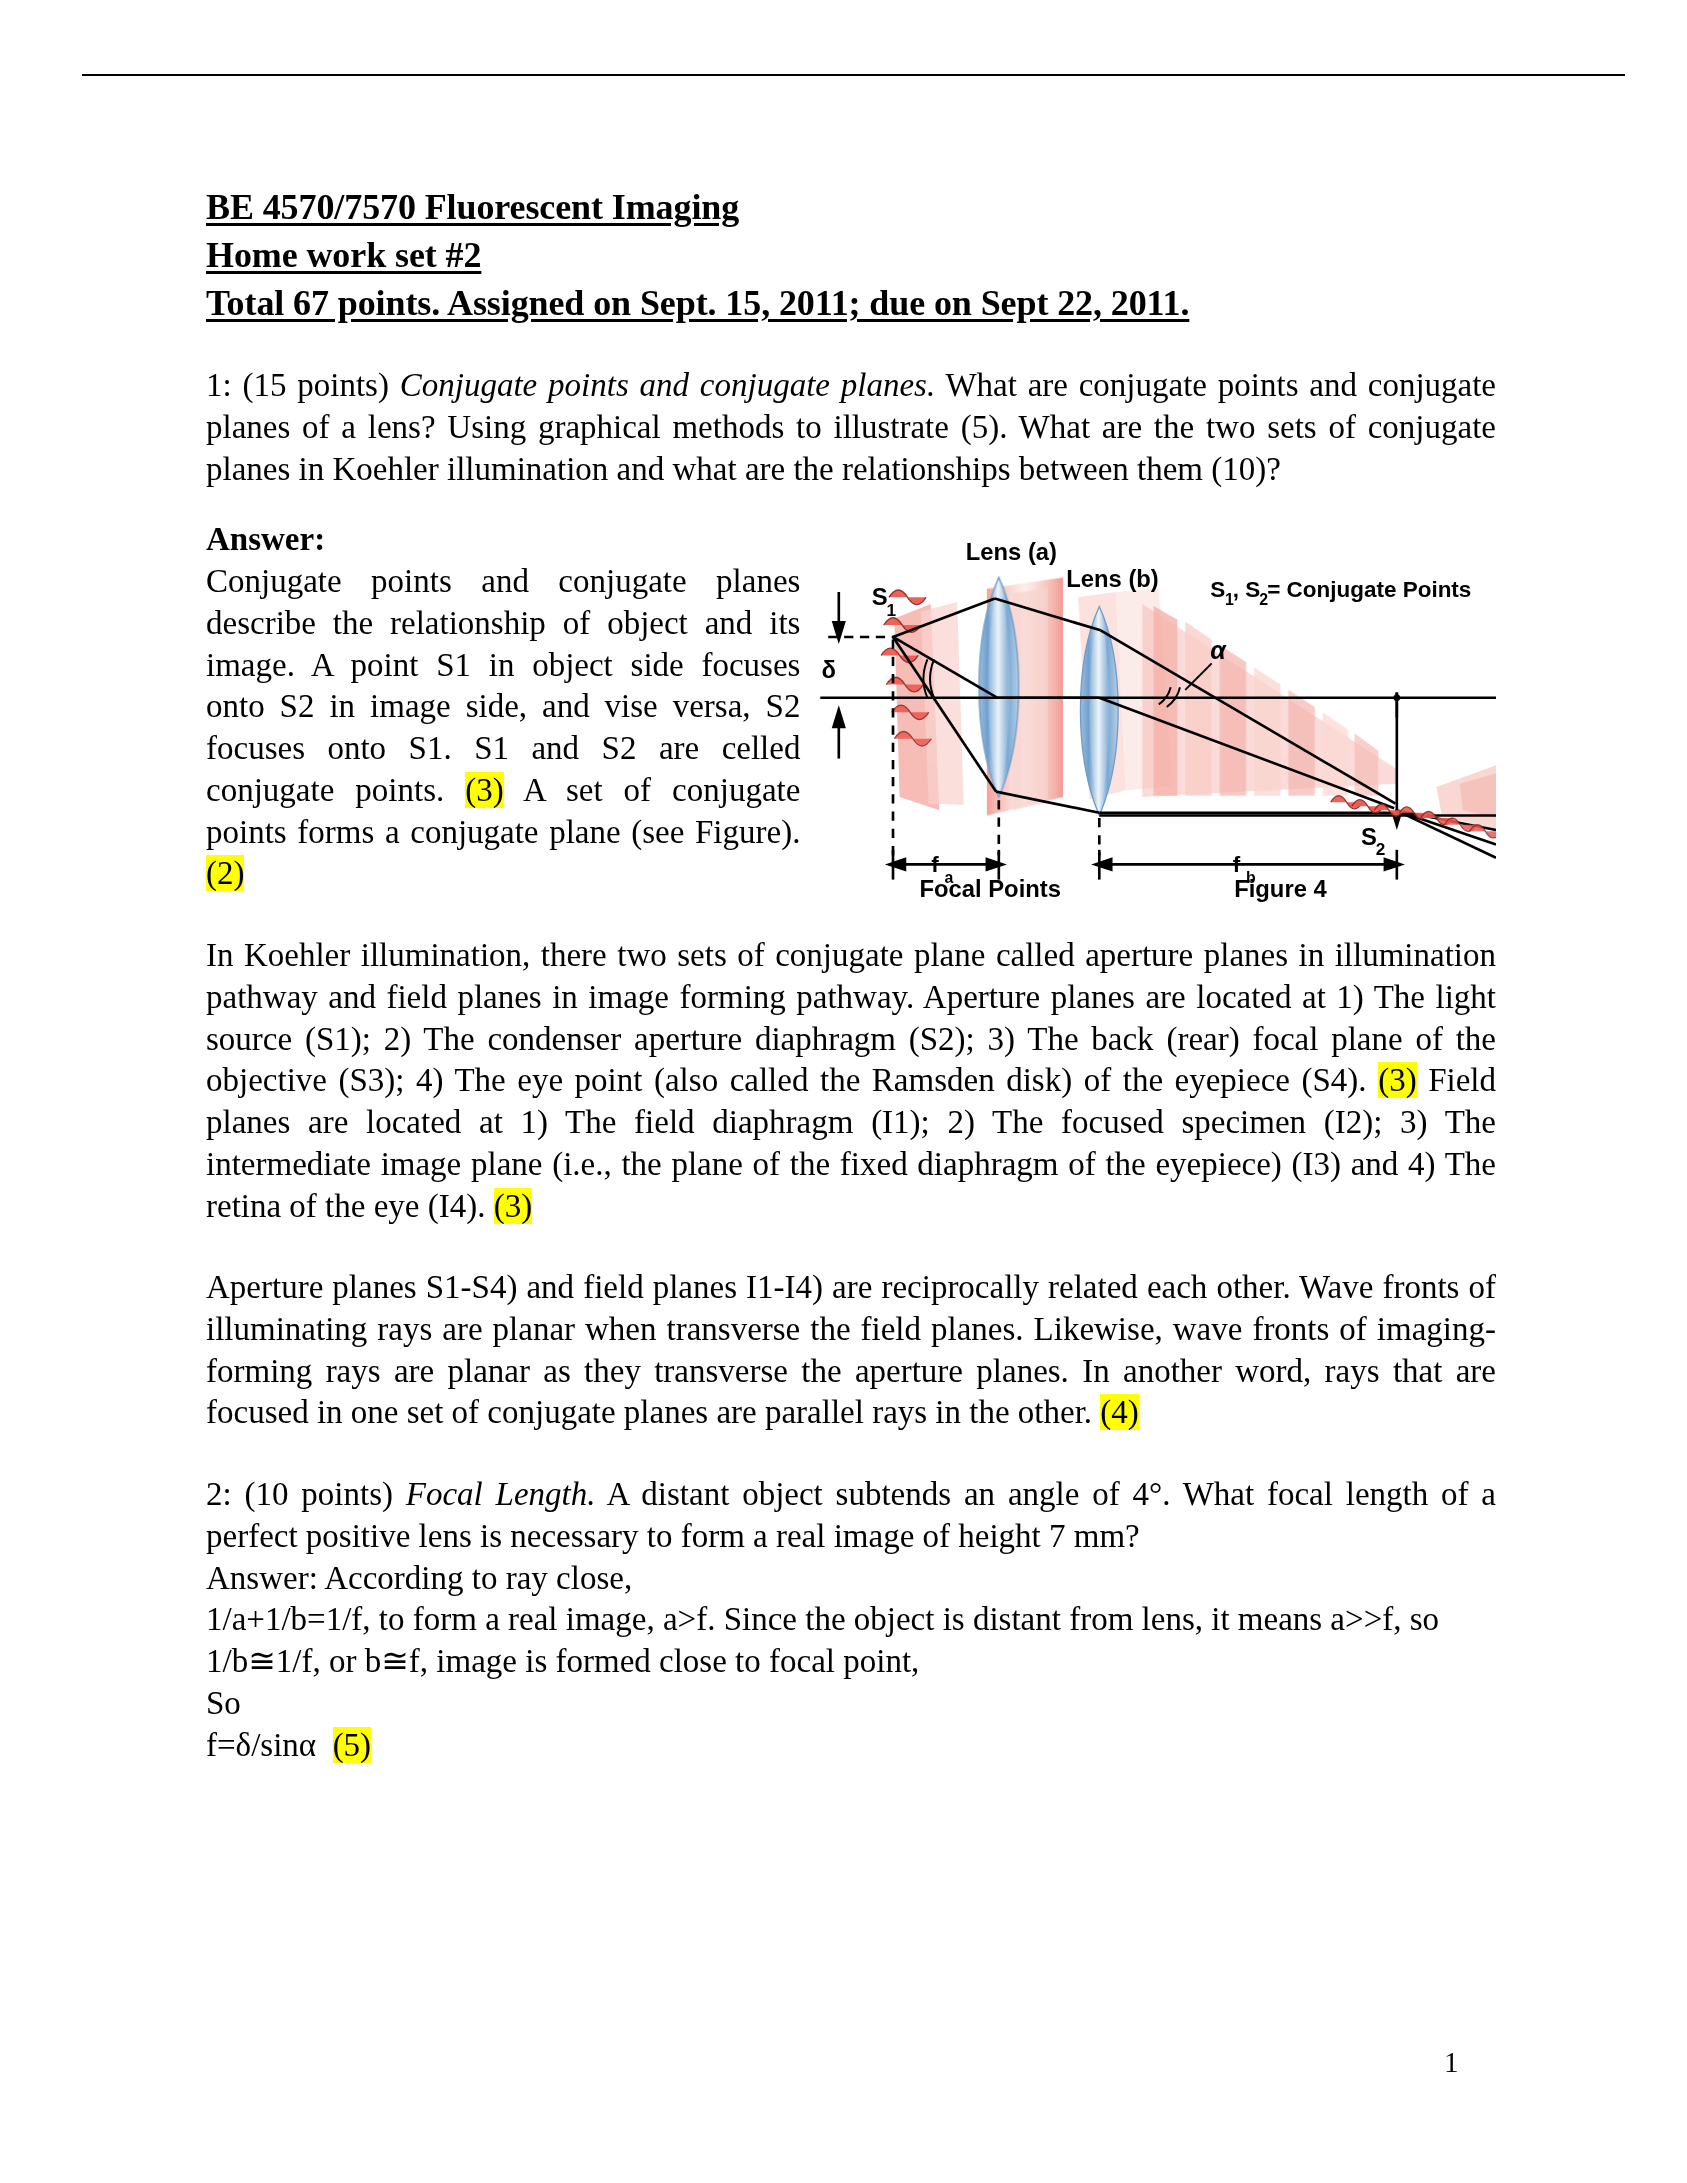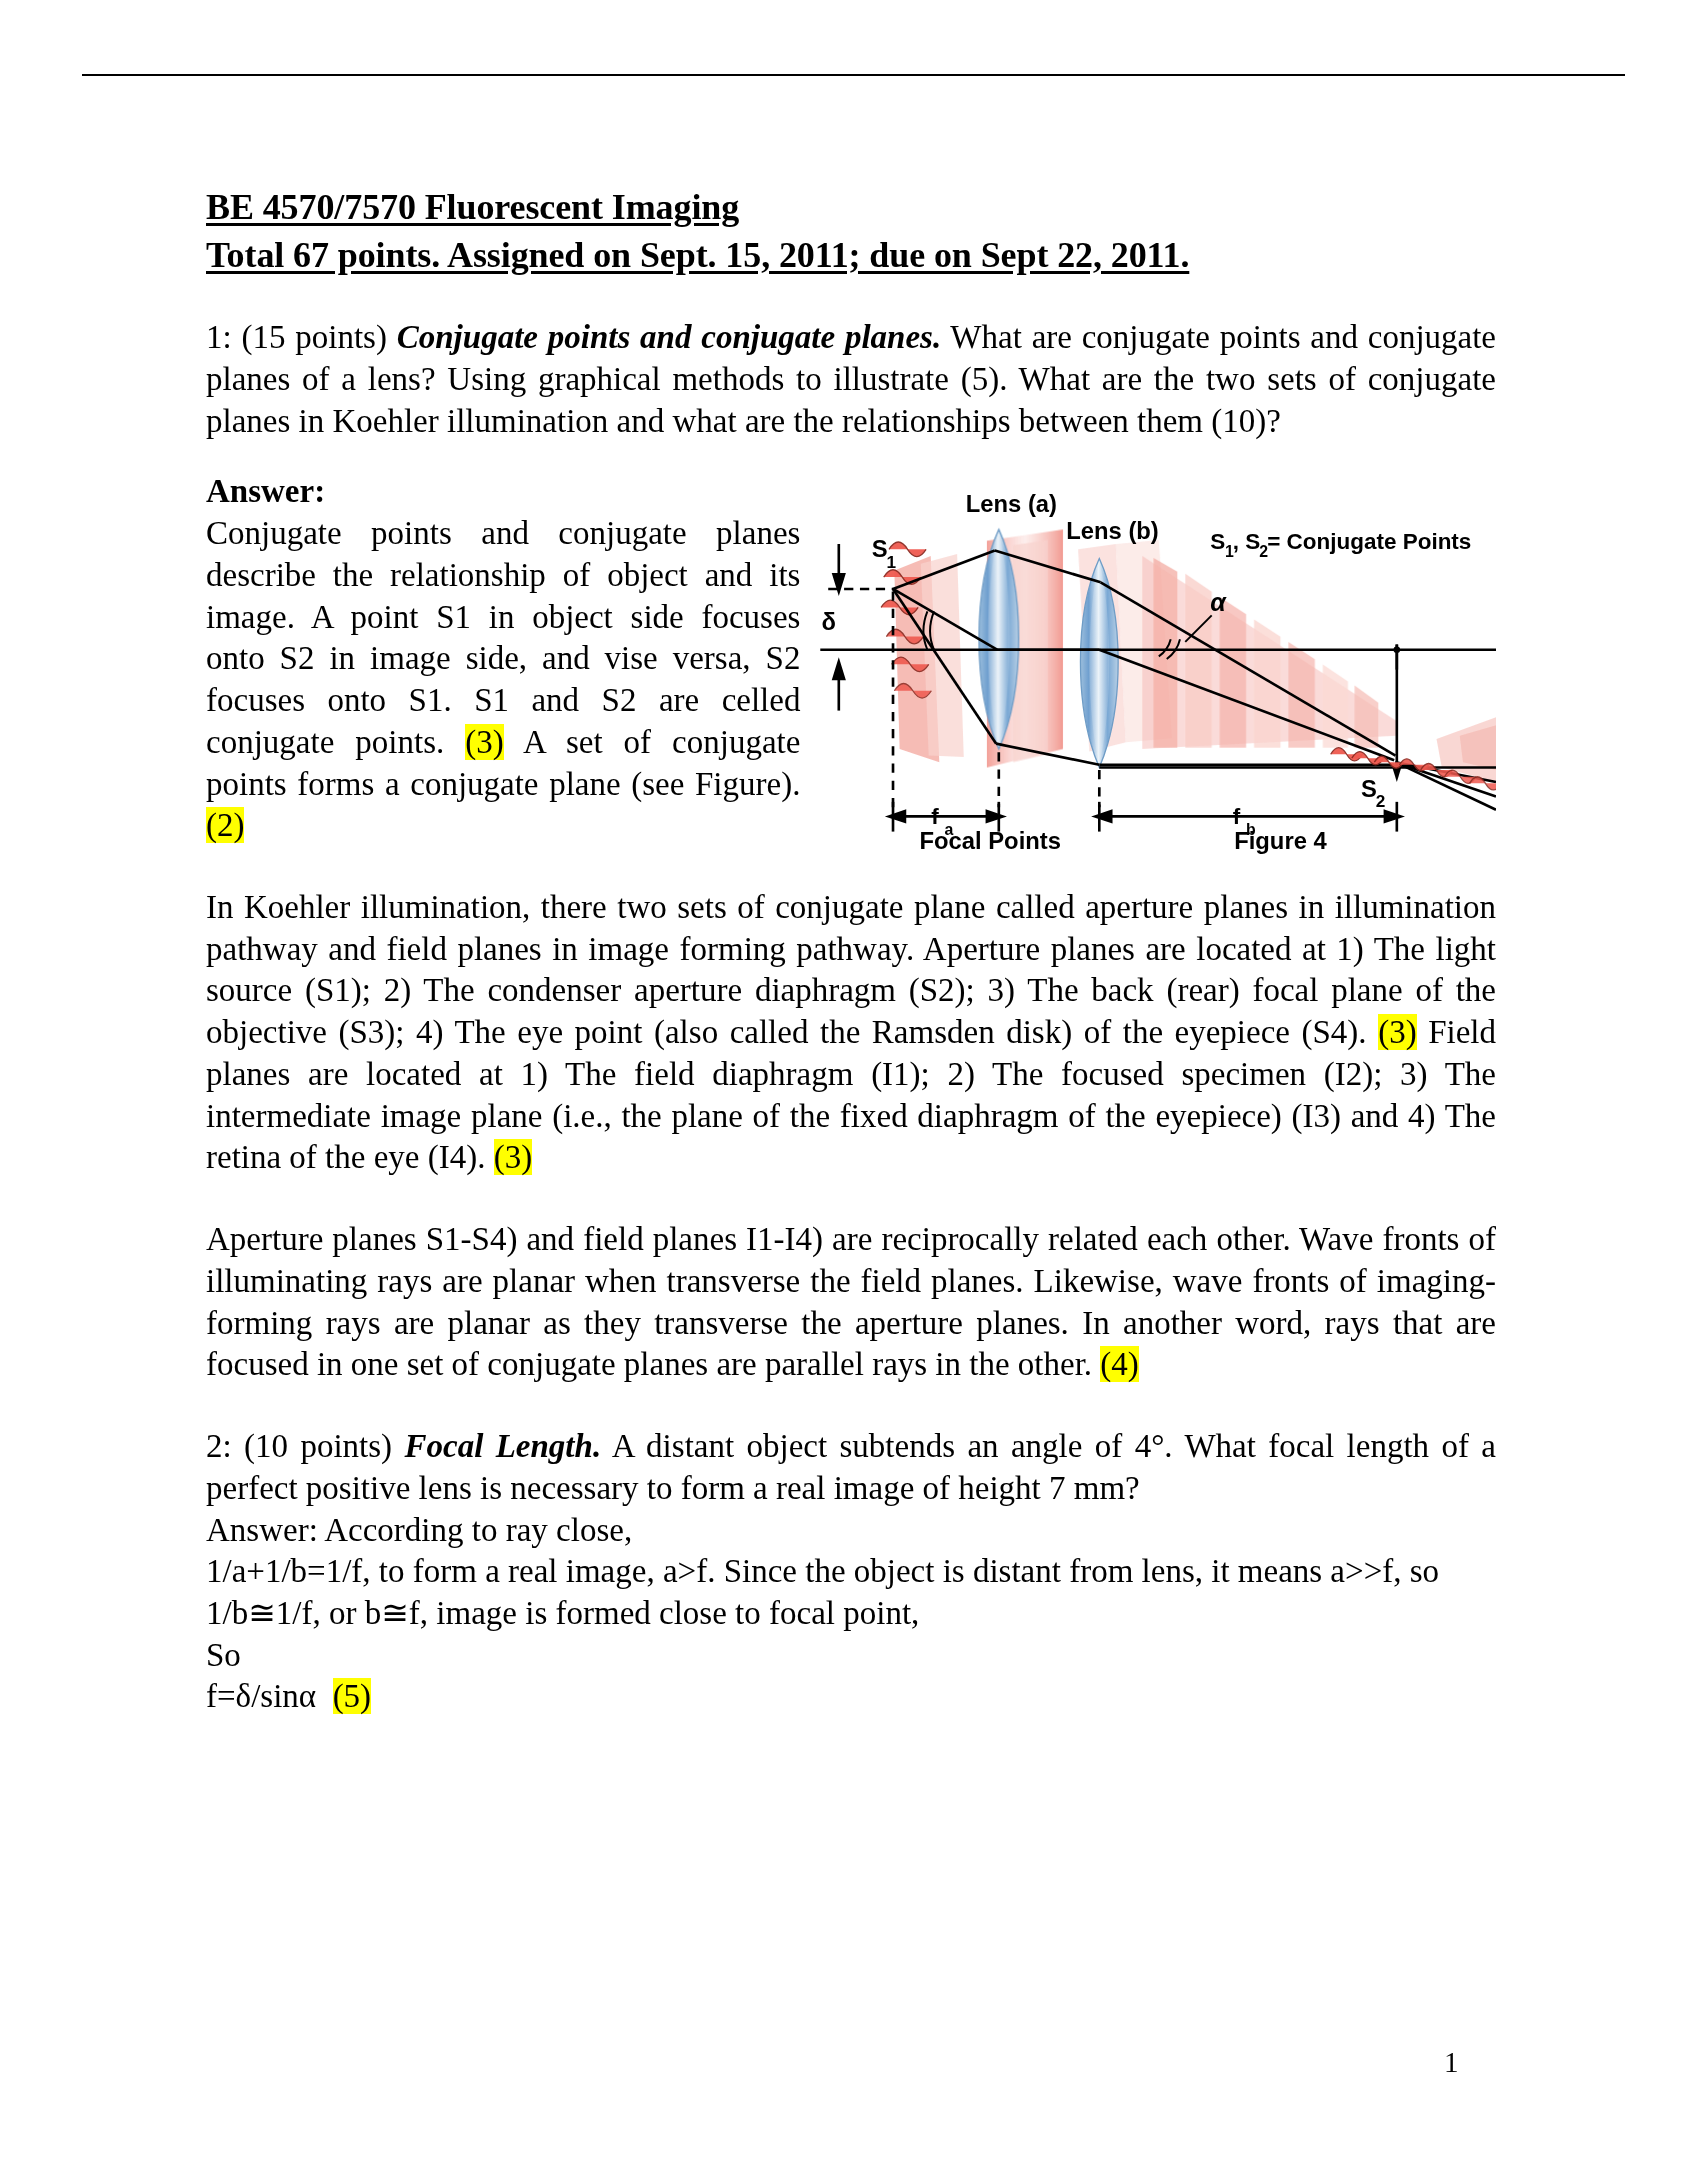--- a/index.html
+++ b/index.html
@@ -60,21 +60,21 @@
     text-align: justify;
     margin: 0;
     text-justify: inter-word;
   }
 
   .gap-sm { height: 29px; }
   .gap-md { height: 37px; }
   .gap-lg { height: 40px; }
 
   b.bold { font-weight: normal; }
-  i.bolditalic { font-weight: bold; font-style: italic; }
+  i.bolditalic { font-weight: normal; font-style: italic; }
 
   .hl {
     background: #ffff00;
   }
 
   
   .wrap-block {
     position: relative;
   }
   .figure-float {
@@ -119,20 +119,21 @@
 <body>
 
 <div id="page">
 
   <div class="header-rule"></div>
 
   <div class="content">
 
     <div class="title-block">
       <div><span class="title-line">BE 4570/7570 Fluorescent Imaging</span></div>
+      <div><span class="title-line">Home work set #2</span></div>
       <div><span class="title-line">Total 67 points.  Assigned on Sept. 15, 2011; due on Sept 22, 2011.</span></div>
     </div>
 
     <div class="gap-md"></div>
 
     <p class="para"><b class="bold">1: (15 points)</b> <i class="bolditalic">Conjugate points and conjugate planes.</i><span> What are conjugate points and conjugate planes of a lens? Using graphical methods to illustrate (5). What are the two sets of conjugate planes in Koehler illumination and what are the relationships between them (10)?</span></p>
 
     <div class="gap-sm"></div>
 
     <div class="wrap-block">

